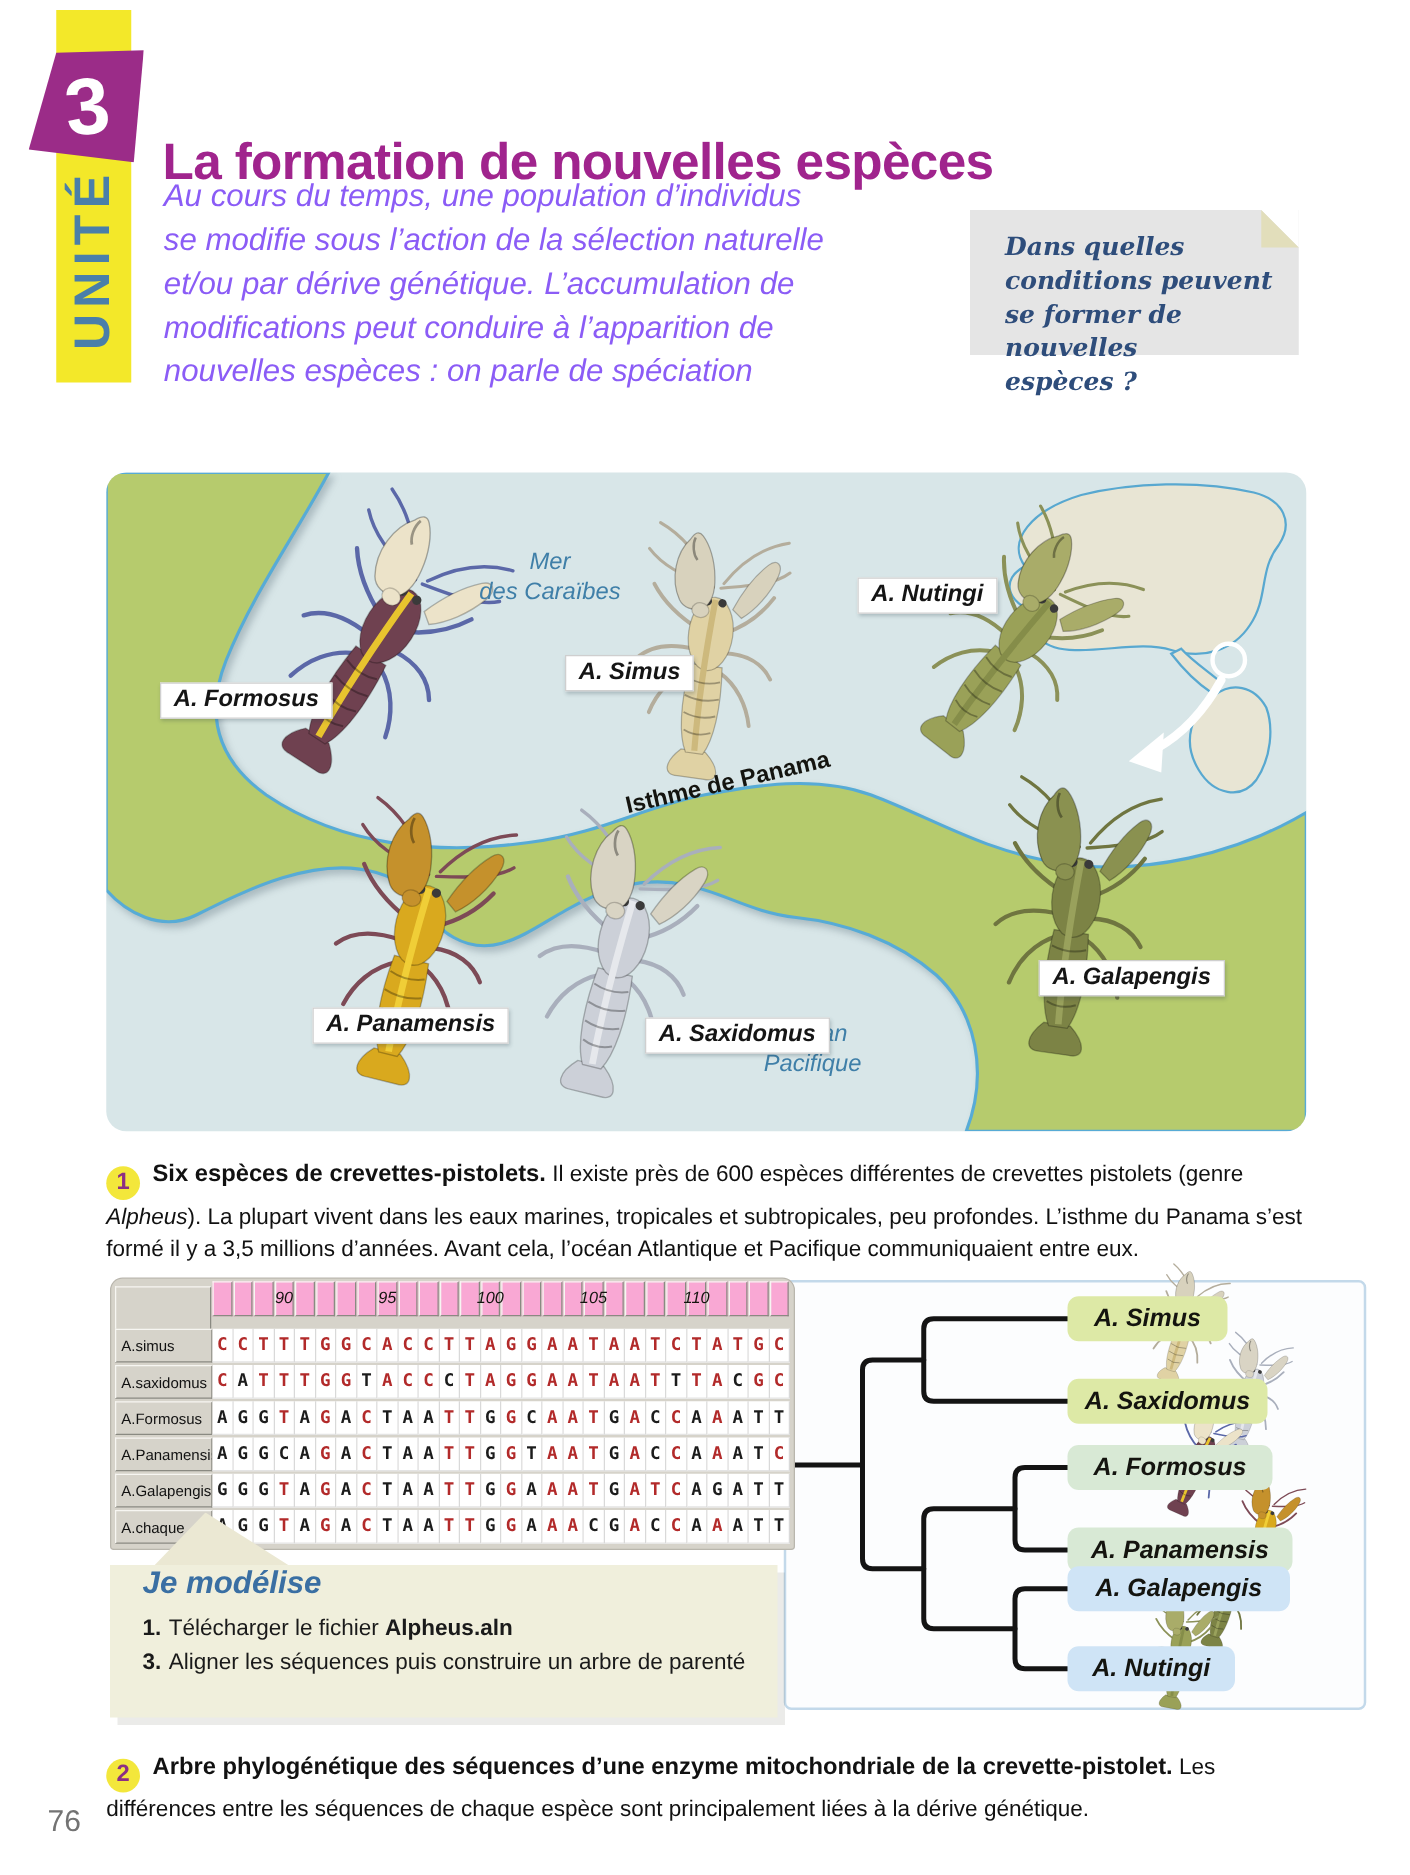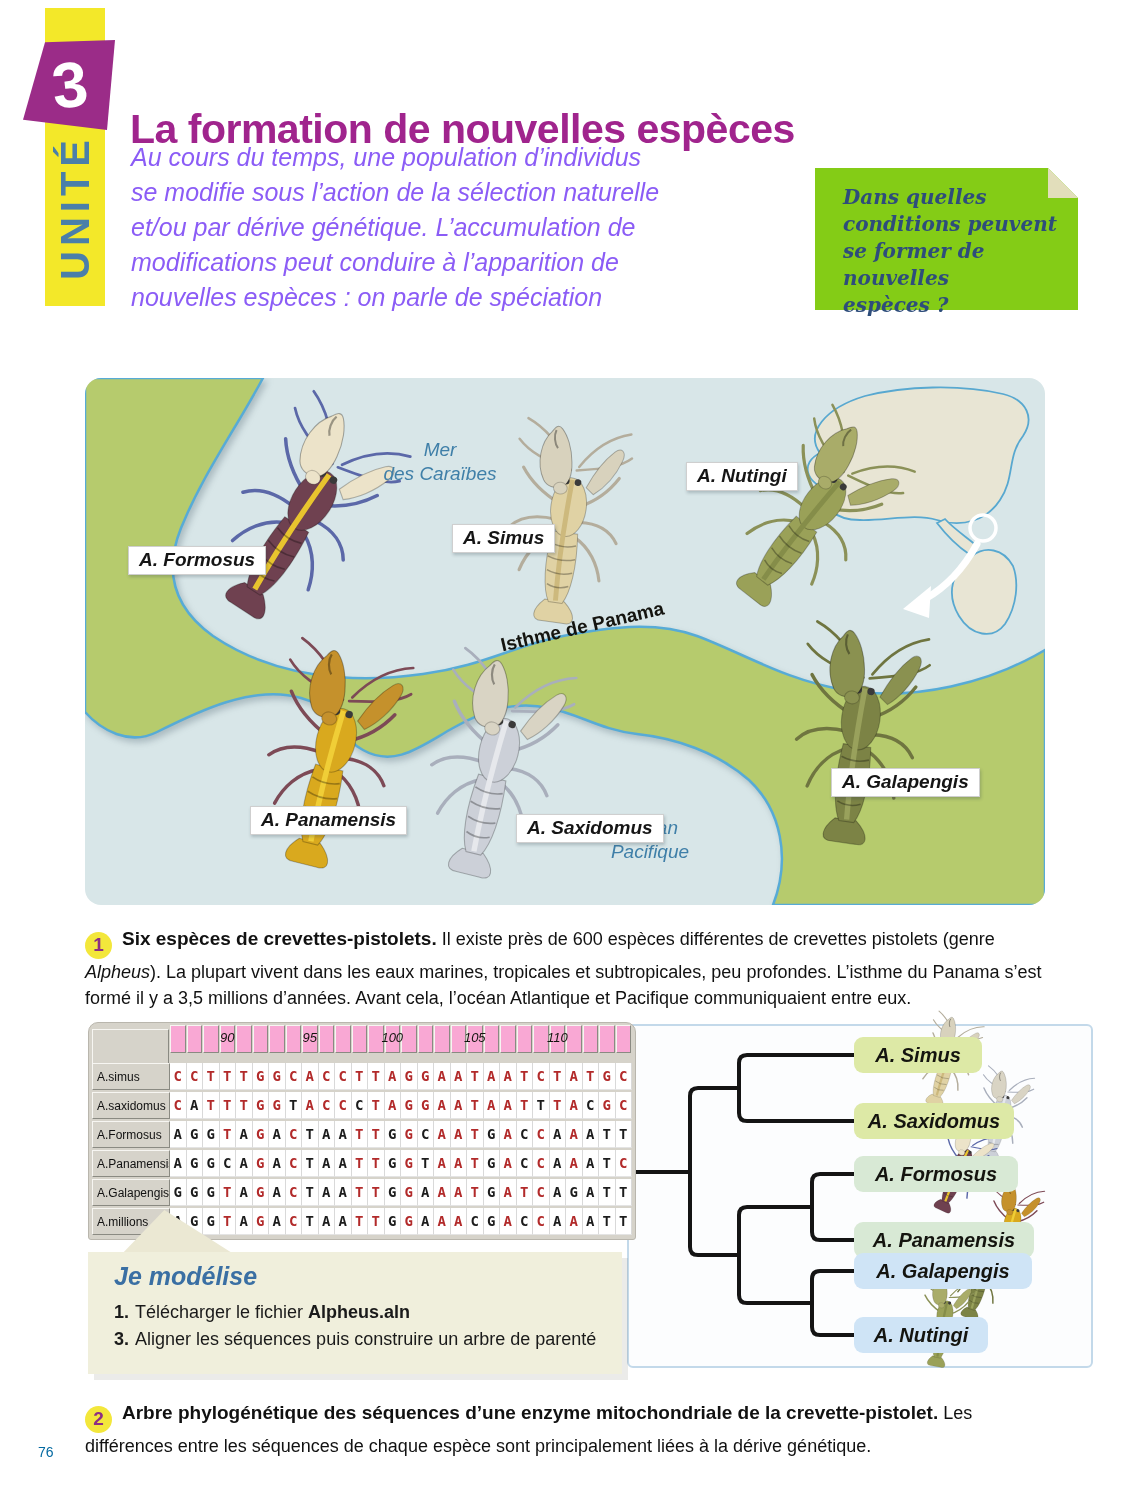--- a/index.html
+++ b/index.html
@@ -13,21 +13,21 @@
               display:flex;align-items:center;justify-content:center;
               font-size:40px;font-weight:bold;letter-spacing:5px;color:#4a7fa9;}
   .unit-badge{position:absolute;left:20px;top:34px;width:100px;height:102px;background:#9b2c88;
               clip-path:polygon(25% 8%,95% 6%,87% 94%,3% 84%);
               display:flex;align-items:center;justify-content:center;}
   .unit-num{color:#fff;font-size:64px;font-weight:bold;transform:rotate(-6deg);line-height:1;}
   .page-title{position:absolute;left:130px;top:66px;font-size:41px;font-weight:bold;
               color:#a0248d;letter-spacing:-0.5px;margin-top:40px;}
   .intro{position:absolute;left:131px;top:140px;font-size:25px;font-style:italic;
          color:#8b5cf6;line-height:35px;}
-  .sticky{position:absolute;left:815px;top:168px;width:263px;height:142px;background:#84cc16;}
+  .sticky{position:absolute;left:776px;top:168px;width:263px;height:116px;background:#e5e5e5;}
   .sticky::before{content:"";position:absolute;top:0;right:0;width:0;height:0;
                   border-top:30px solid #fff;border-left:30px solid transparent;}
   .sticky::after{content:"";position:absolute;top:0;right:0;width:0;height:0;
                  border-bottom:30px solid #e2debb;border-right:30px solid transparent;}
   .sticky-text{position:absolute;left:28px;top:16px;font-family:"DejaVu Serif",serif;
                font-weight:bold;font-style:italic;font-size:20px;line-height:27px;color:#2e4d7b;}
 
   
   .map{position:absolute;left:85px;top:378px;width:960px;height:527px;background:#d8e6e8;
        border-radius:16px;overflow:hidden;}
@@ -95,27 +95,27 @@
   .pill-3{top:196px;width:180px;} .pill-4{top:227px;width:178px;} .pill-5{top:291px;width:134px;}
   .t-shr-0{left:291px;top:-11px;width:54px;height:95px;transform:rotate(18deg);}
   .t-shr-1{left:344px;top:43px;width:54px;height:95px;transform:rotate(14deg);}
   .t-shr-2{left:303px;top:96px;width:54px;height:95px;transform:rotate(24deg);}
   .t-shr-3{left:354px;top:156px;width:54px;height:95px;transform:rotate(14deg);}
   .t-shr-4{left:326px;top:202px;width:54px;height:95px;transform:rotate(18deg);}
   .t-shr-5{left:287px;top:249px;width:54px;height:95px;transform:rotate(10deg);}
 
   
   .modelise{position:absolute;left:88px;top:1252px;width:534px;height:122px;background:#f0efdc;
-            box-shadow:6px 6px 0 rgba(60,60,40,.10);padding:10px 0 0 26px;box-sizing:border-box;z-index:3;}
+            box-shadow:6px 6px 0 rgba(60,60,40,.10);padding:0 0 0 26px;box-sizing:border-box;z-index:3;}
   .mod-title{font-size:25px;font-weight:bold;font-style:italic;color:#3a6fa3;margin-bottom:8px;}
   .mod-item{font-size:18px;color:#1a1a1a;line-height:27px;}
   .mod-num{font-weight:bold;margin-right:6px;}
   .mod-bold{font-weight:bold;}
 
-  .page-num{position:absolute;left:38px;top:1444px;font-size:14px;color:#0369a1;}
+  .page-num{position:absolute;left:38px;top:1444px;font-size:24px;color:#737373;}
 </style>
 </head>
 <body>
 
 <div class="page">
 
   <div class="unit-band"></div>
   <div class="unit-label">UNITÉ</div>
   <div class="unit-badge">
     <span class="unit-num">3</span>
@@ -587,21 +587,21 @@
           <div class="aln-cell" style="color: rgb(178, 42, 42);">A</div>
           <div class="aln-cell" style="color: rgb(178, 42, 42);">T</div>
           <div class="aln-cell" style="color: rgb(178, 42, 42);">C</div>
           <div class="aln-cell" style="color: rgb(28, 28, 28);">A</div>
           <div class="aln-cell" style="color: rgb(28, 28, 28);">G</div>
           <div class="aln-cell" style="color: rgb(28, 28, 28);">A</div>
           <div class="aln-cell" style="color: rgb(28, 28, 28);">T</div>
           <div class="aln-cell" style="color: rgb(28, 28, 28);">T</div>
         </div>
         <div class="aln-row">
-          <div class="aln-label">A.millions</div>
+          <div class="aln-label">A.chaque</div>
           <div class="aln-cell" style="color: rgb(28, 28, 28);">A</div>
           <div class="aln-cell" style="color: rgb(28, 28, 28);">G</div>
           <div class="aln-cell" style="color: rgb(28, 28, 28);">G</div>
           <div class="aln-cell" style="color: rgb(178, 42, 42);">T</div>
           <div class="aln-cell" style="color: rgb(28, 28, 28);">A</div>
           <div class="aln-cell" style="color: rgb(178, 42, 42);">G</div>
           <div class="aln-cell" style="color: rgb(28, 28, 28);">A</div>
           <div class="aln-cell" style="color: rgb(178, 42, 42);">C</div>
           <div class="aln-cell" style="color: rgb(28, 28, 28);">T</div>
           <div class="aln-cell" style="color: rgb(28, 28, 28);">A</div>

